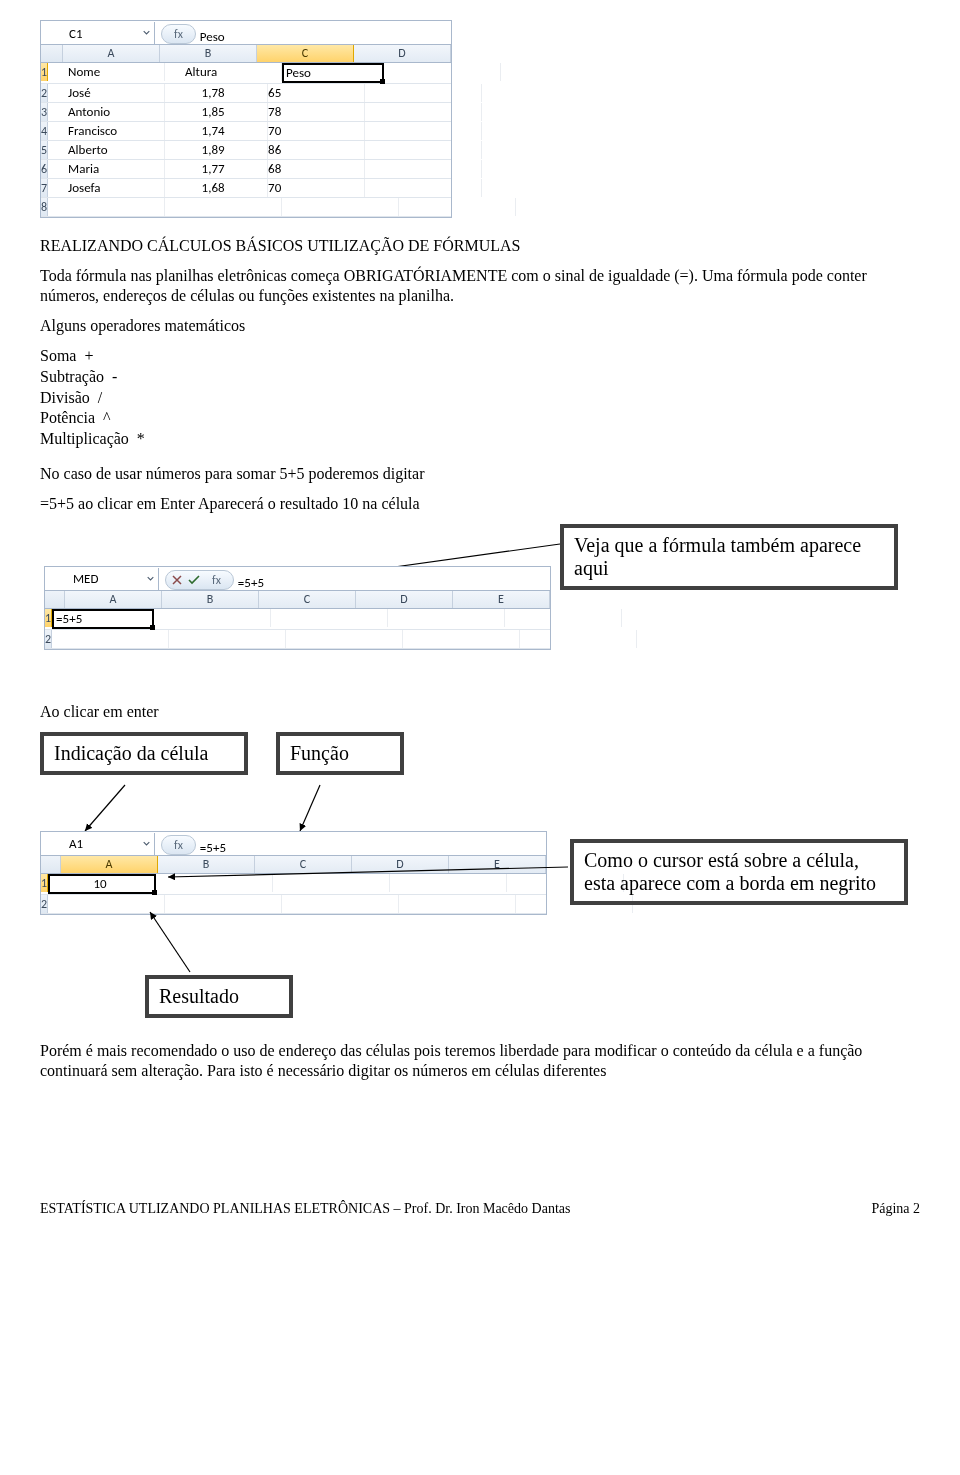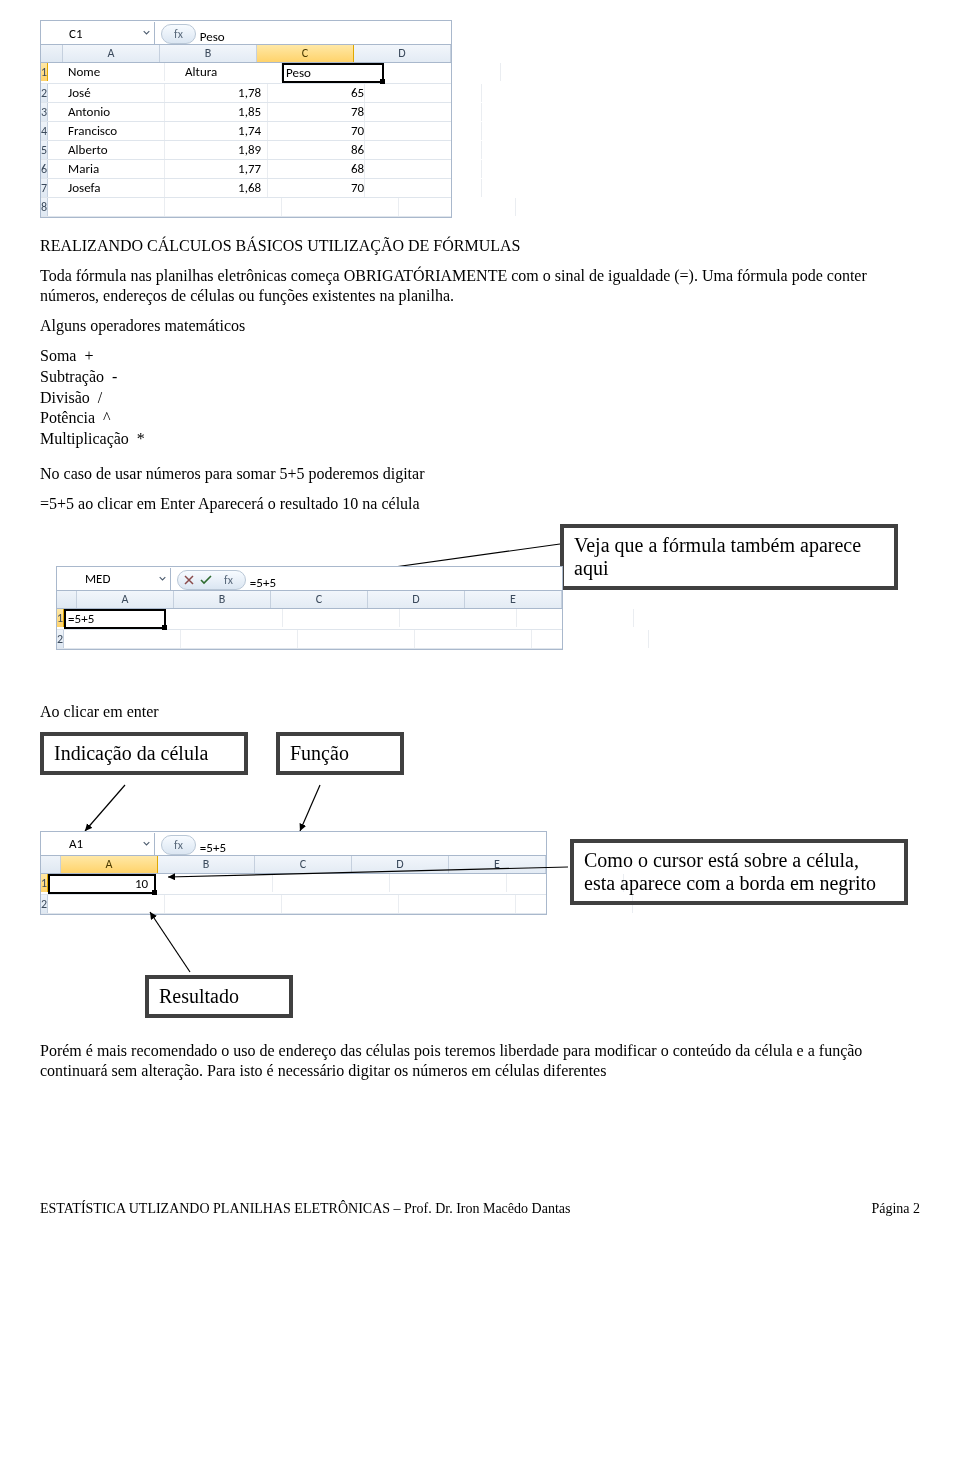--- a/index.html
+++ b/index.html
@@ -11,22 +11,22 @@
 .fx{color:#5b6b7d;font-size:12px;margin:0 6px}
 .fval{padding-left:4px}
 .hdr{display:flex;background:linear-gradient(#f2f6fb,#e3ebf4);border-bottom:1px solid #a9b8cc}
 .rh{width:22px;border-right:1px solid #c5d0de;background:linear-gradient(#eef3f9,#dfe8f2)}
 .ch{flex:0 0 96px;text-align:center;border-right:1px solid #c5d0de;color:#3b4a5c;height:17px;line-height:17px;font-size:12px}
 .ch.sel{background:linear-gradient(#ffe8a6,#ffd36b);border-right:1px solid #e0a800;color:#4a3a00}
 .row{display:flex;border-bottom:1px solid #dfe5ec}
 .rn{width:22px;text-align:center;background:linear-gradient(#eef3f9,#dfe8f2);border-right:1px solid #c5d0de;color:#3b4a5c;font-size:12px;height:18px;line-height:18px}
 .rn.sel{background:linear-gradient(#ffe8a6,#ffd36b);border-right:1px solid #e0a800}
 .cell{flex:0 0 96px;height:18px;line-height:18px;padding-left:20px;border-right:1px solid #eaedf1;font-size:13px}
-.cell.num{text-align:right;padding-right:6px;padding-left:0}
-.cell.ctr{text-align:right;padding-left:0}
+.cell.num{text-align:center;padding-right:6px;padding-left:0}
+.cell.ctr{text-align:left;padding-left:0}
 .cell.sel{border:2px solid #000;height:16px;line-height:16px;padding-left:2px;position:relative}
 .cell.sel::after{content:"";position:absolute;right:-3px;bottom:-3px;width:5px;height:5px;background:#000}
 .para{margin:10px 0;line-height:1.25}
 .opblk{margin:6px 0 14px}
 .opline{line-height:1.3}
 .annot{border:4px solid #404040;padding:6px 10px;font-size:20px}
 .posrel{position:relative;margin:6px 0 14px}
 .svgabs{position:absolute;pointer-events:none}
 .flex-row{display:flex;gap:28px;margin:4px 0 8px}
 .footer{margin-top:120px;font-size:14px}
@@ -135,21 +135,21 @@
   </div>
   <svg class="svgabs" style="left:280px;top:12px;width:250px;height:45px">
     <defs>
         <marker id="ah1" markerWidth="8" markerHeight="8" refX="6" refY="3" orient="auto">
           <path d="M0 0 L6 3 L0 6 Z" fill="#000"></path>
         </marker>
       </defs>
     <line x1="240" y1="8" x2="10" y2="40" stroke="#000" stroke-width="1.2" marker-end="url(#ah1)"></line>
   </svg>
 
-  <div class="xl" style="position:absolute;left:16px;top:42px;width:505px">
+  <div class="xl" style="position:absolute;left:4px;top:42px;width:505px">
     <div class="fbar">
       <div class="nbox">
         <span>MED</span>
         <svg class="dd" viewBox="0 0 10 10">
             <path d="M1 3 L5 7 L9 3" fill="none" stroke="#4a5a6d" stroke-width="1.5"></path>
           </svg>
       </div>
       <div class="pill">
         <svg width="10" height="10">
             <path d="M1 1 L9 9 M9 1 L1 9" stroke="#8a4a4a" stroke-width="1.5"></path>

